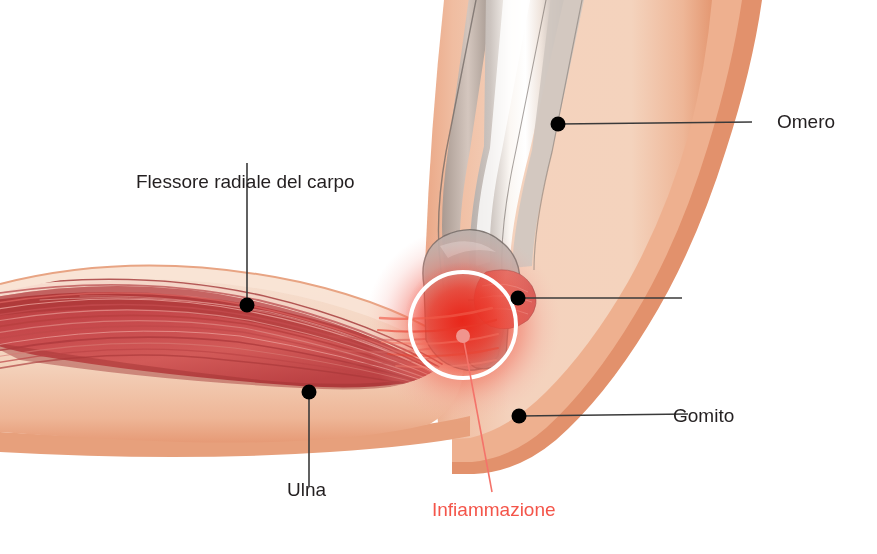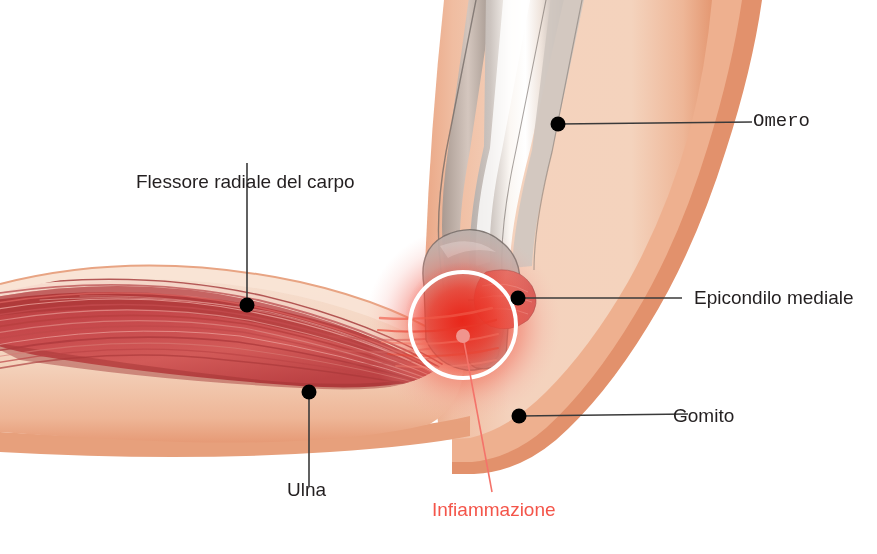--- a/index.html
+++ b/index.html
@@ -25,21 +25,21 @@
   .lbl {
     position: absolute;
     font-family: "Liberation Sans", sans-serif;
     font-size: 19px;
     color: #231f20;
     white-space: nowrap;
     line-height: 1;
   }
   .lbl.red { color: #f4554a; }
   #lbl-flessore { left: 136px; top: 136px; margin-top: 36px; }
-  #lbl-omero    { left: 753px; top: 112px; font-family: Liberation Mono, monospace; }
+  #lbl-omero    { left: 777px; top: 112px; }
   #lbl-epi      { left: 694px; top: 288px; }
   #lbl-gomito   { left: 673px; top: 406px; }
   #lbl-ulna     { left: 287px; top: 480px; }
   #lbl-infiam   { left: 432px; top: 500px; }
 </style>
 </head>
 <body>
 
 <div id="stage">
 
@@ -251,21 +251,20 @@
 
       <line x1="463" y1="336" x2="492" y2="492" stroke="#f4736a" stroke-width="1.6"></line>
       <circle cx="463" cy="336" r="7" fill="#f0948d"></circle>
     </g>
   </svg>
 
   <div class="lbl" id="lbl-flessore">Flessore radiale del carpo</div>
 
   <div class="lbl" id="lbl-omero">Omero</div>
 
-  <div class="lbl" id="lbl-epi">Epicondilo mediale</div>
 
   <div class="lbl" id="lbl-gomito">Gomito</div>
 
   <div class="lbl" id="lbl-ulna">Ulna</div>
 
   <div class="lbl red" id="lbl-infiam">Infiammazione</div>
 
 </div>
 
 </body></html>

